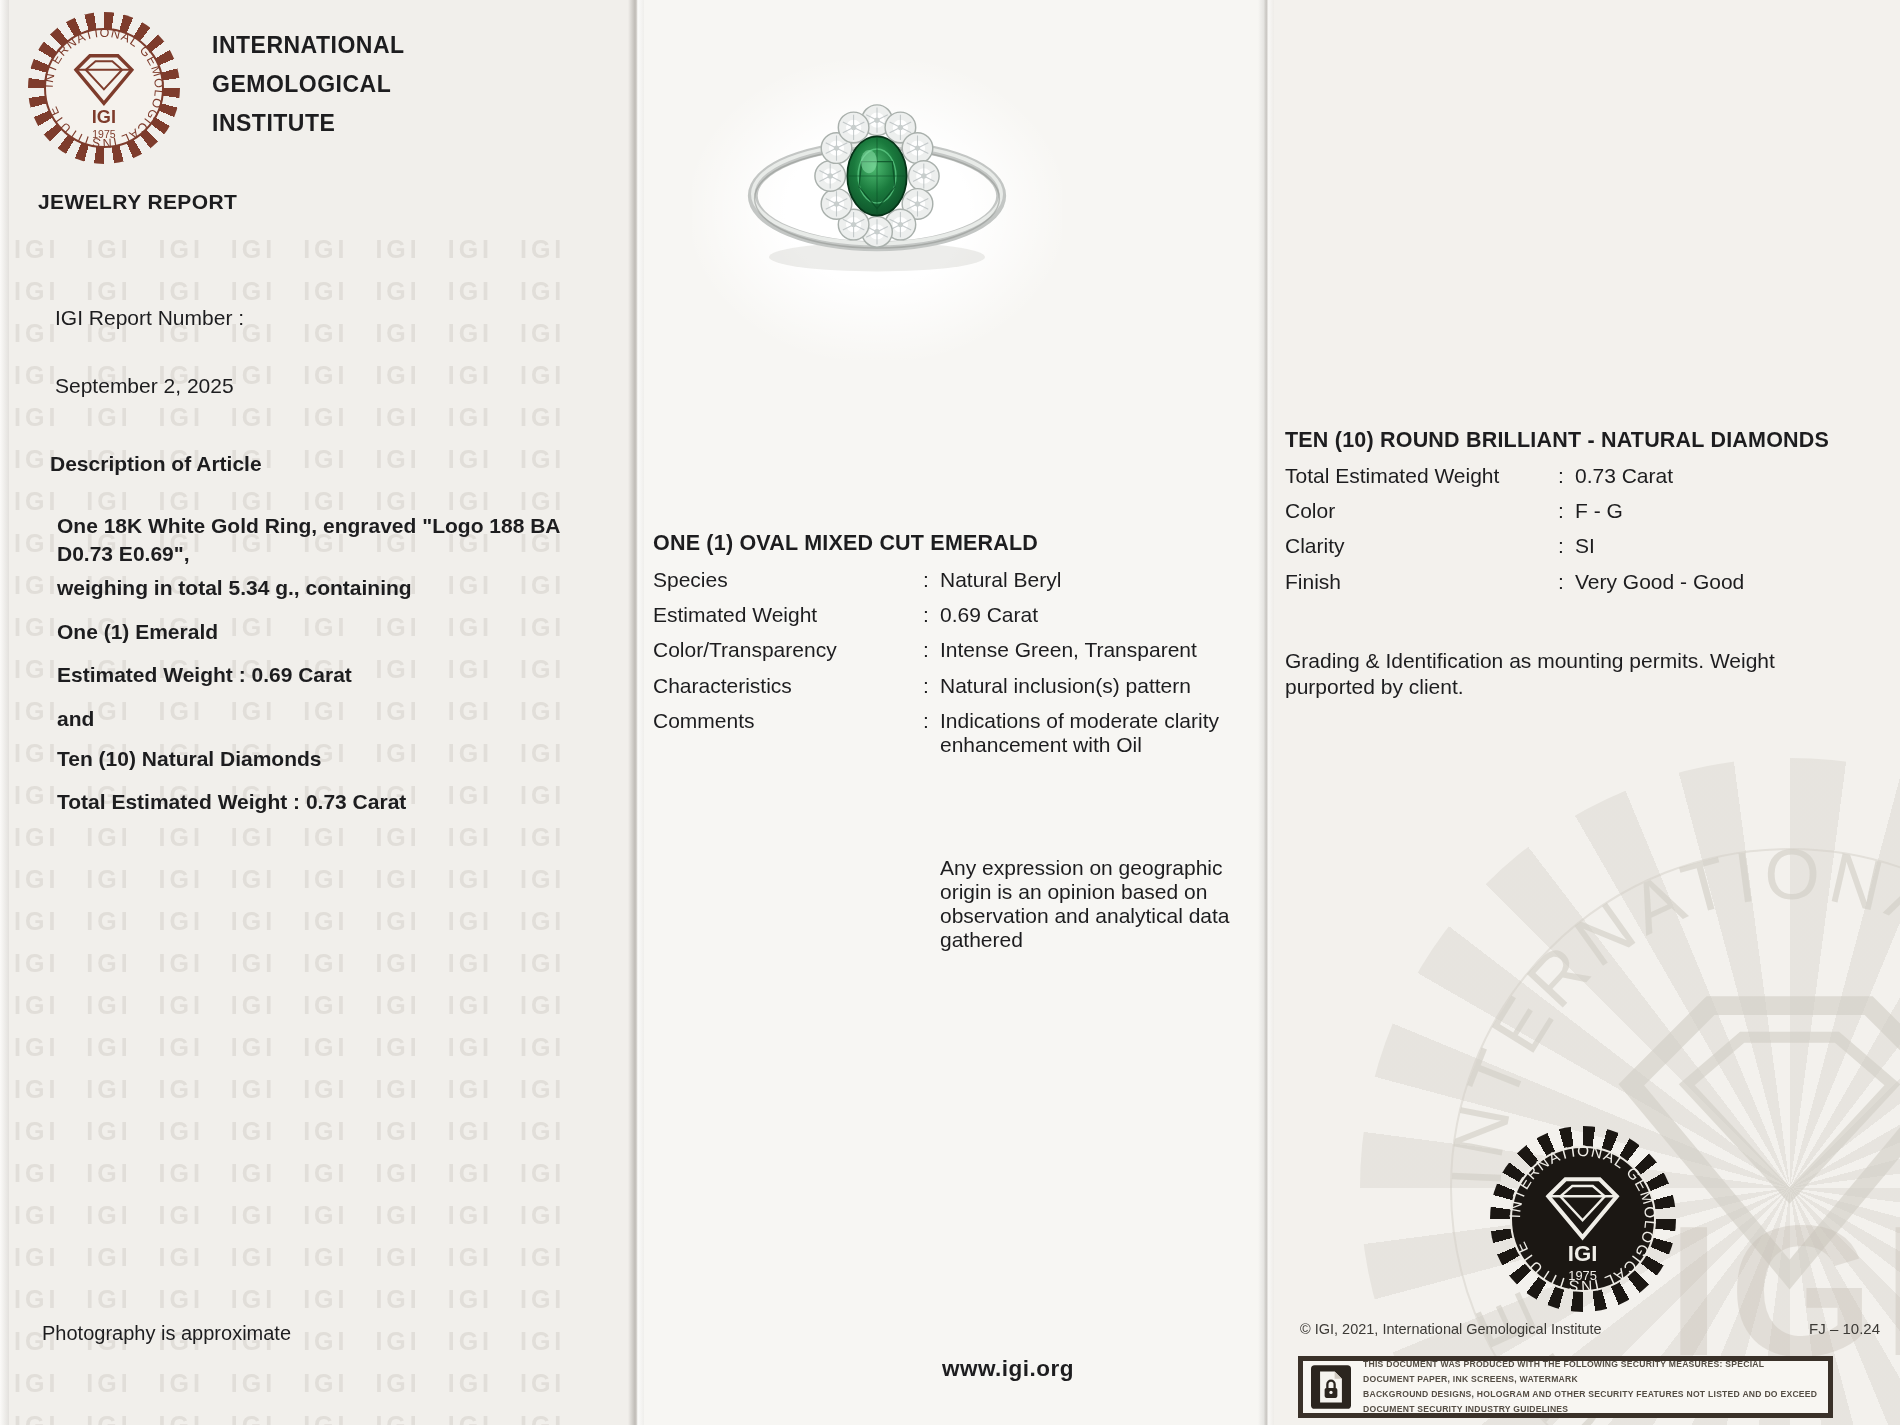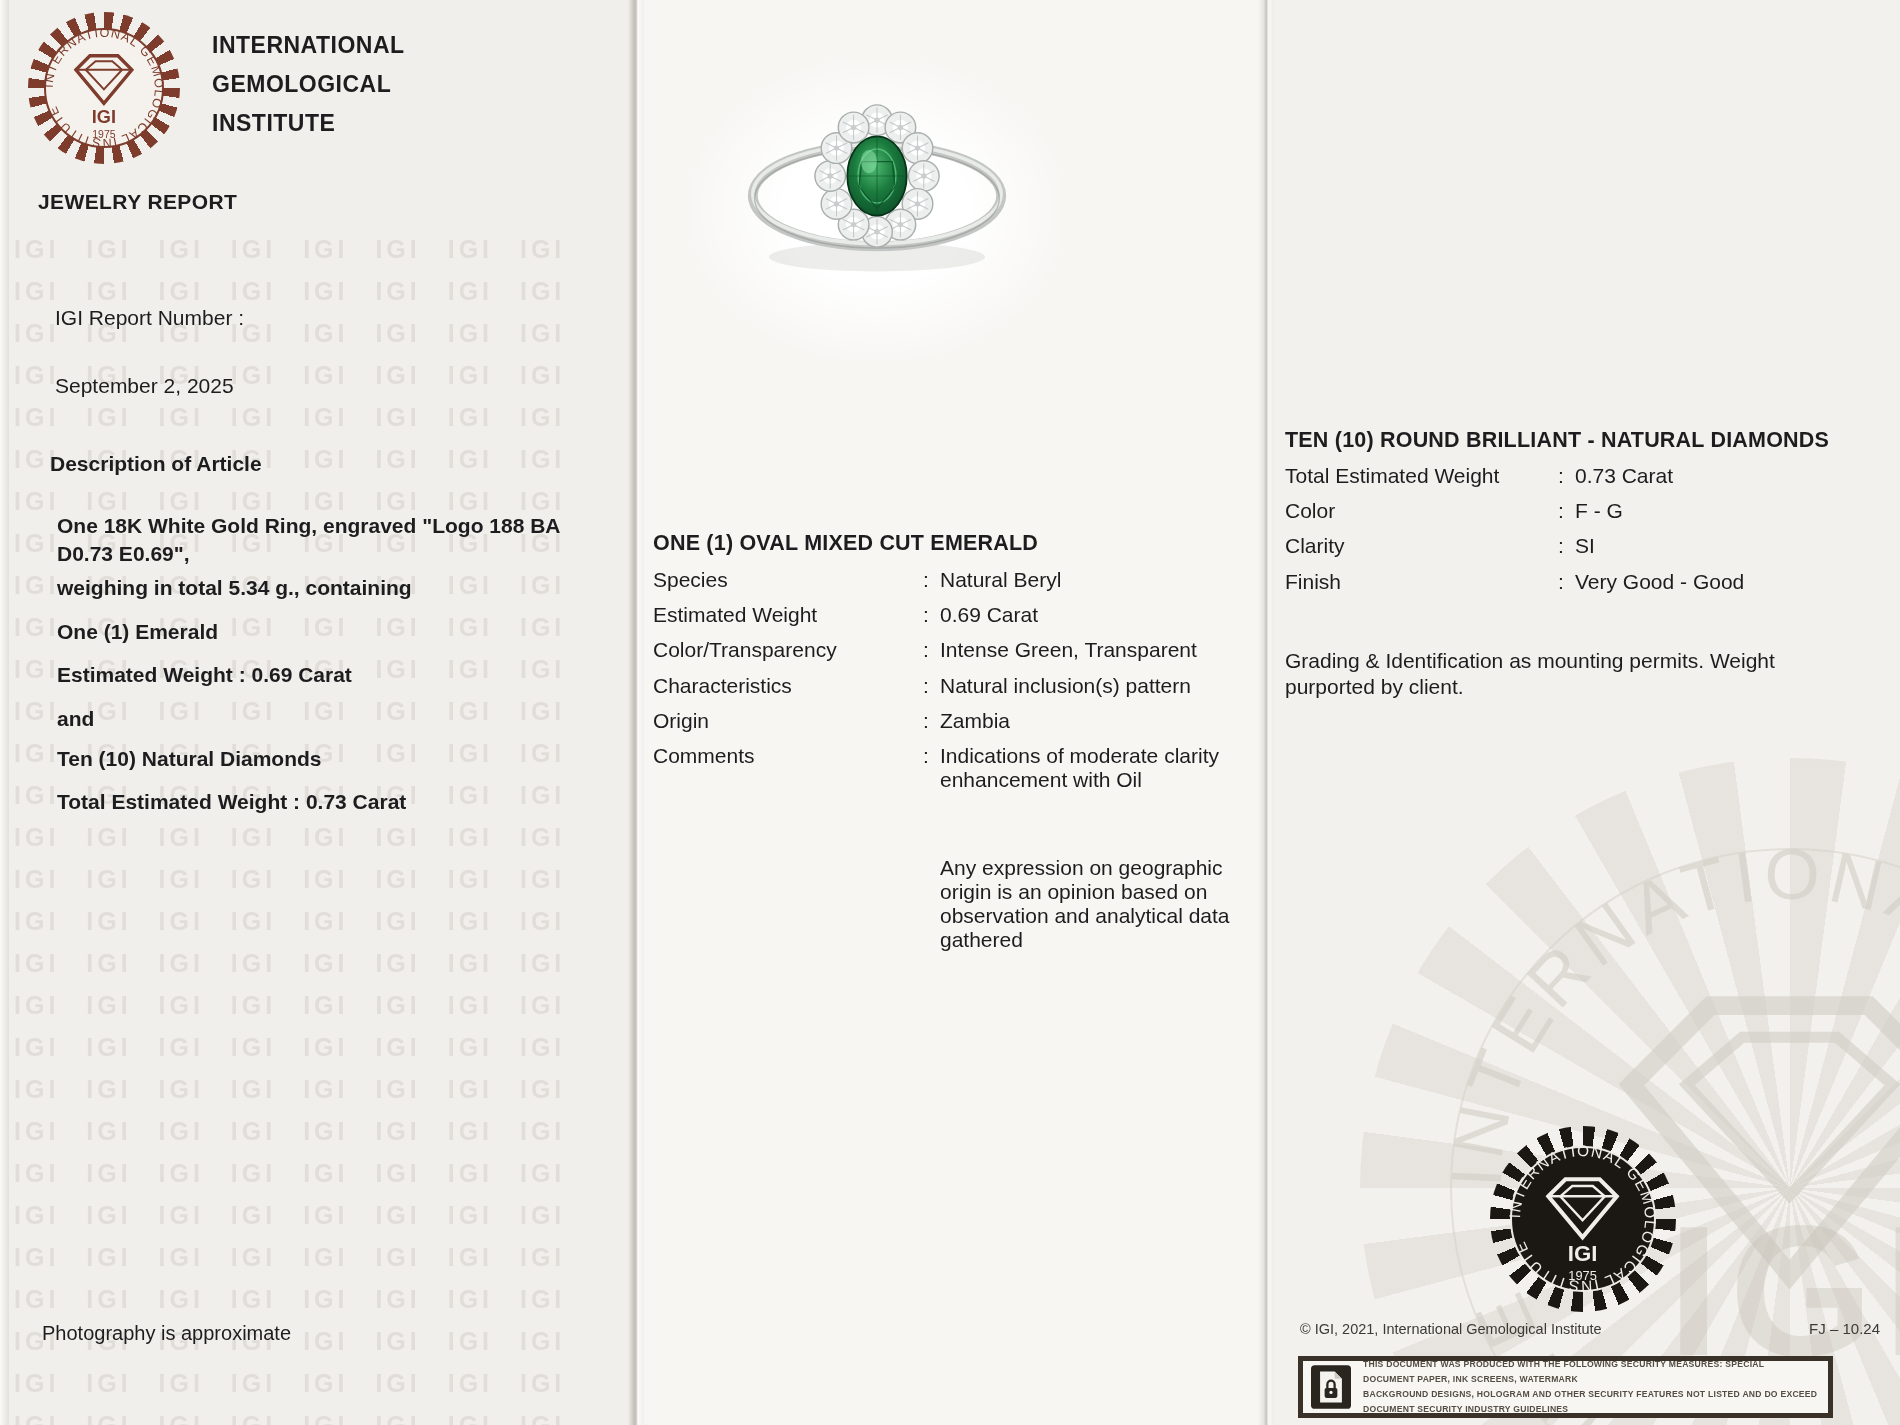--- a/index.html
+++ b/index.html
@@ -186,33 +186,29 @@
         <span class="lbl">Color/Transparency</span>
           <span class="colon"></span>
           <span class="val">Intense Green, Transparent</span>
       </div>
       <div class="spec-row">
         <span class="lbl">Characteristics</span>
           <span class="colon"></span>
           <span class="val">Natural inclusion(s) pattern</span>
       </div>
       <div class="spec-row">
-        <span class="lbl">Origin</span>
-          <span class="colon"></span>
-          <span class="val">Zambia</span>
-      </div>
-      <div class="spec-row">
         <span class="lbl">Comments</span>
           <span class="colon"></span>
           <span class="val">Indications of moderate clarity enhancement with Oil</span>
       </div>
     </div>
 
     <p class="comments-extra" style="left:303px; top:856px;">Any expression on geographic origin is an opinion based on observation and analytical data gathered</p>
 
+    <p class="website" style="top:1356px;">www.igi.org</p>
   </section>
 
   <section class="panel panel-right">
 
     <div class="seal seal-ghost" style="left:92px; top:758px; width:860px; height:860px;">
       <div class="spikes"></div>
       <div class="disc"></div>
       <svg viewBox="0 0 100 100" aria-hidden="true">
         <defs>
             <path id="cpC" d="M50,50 m-36.5,0 a36.5,36.5 0 1,1 73,0 a36.5,36.5 0 1,1 -73,0"></path>

